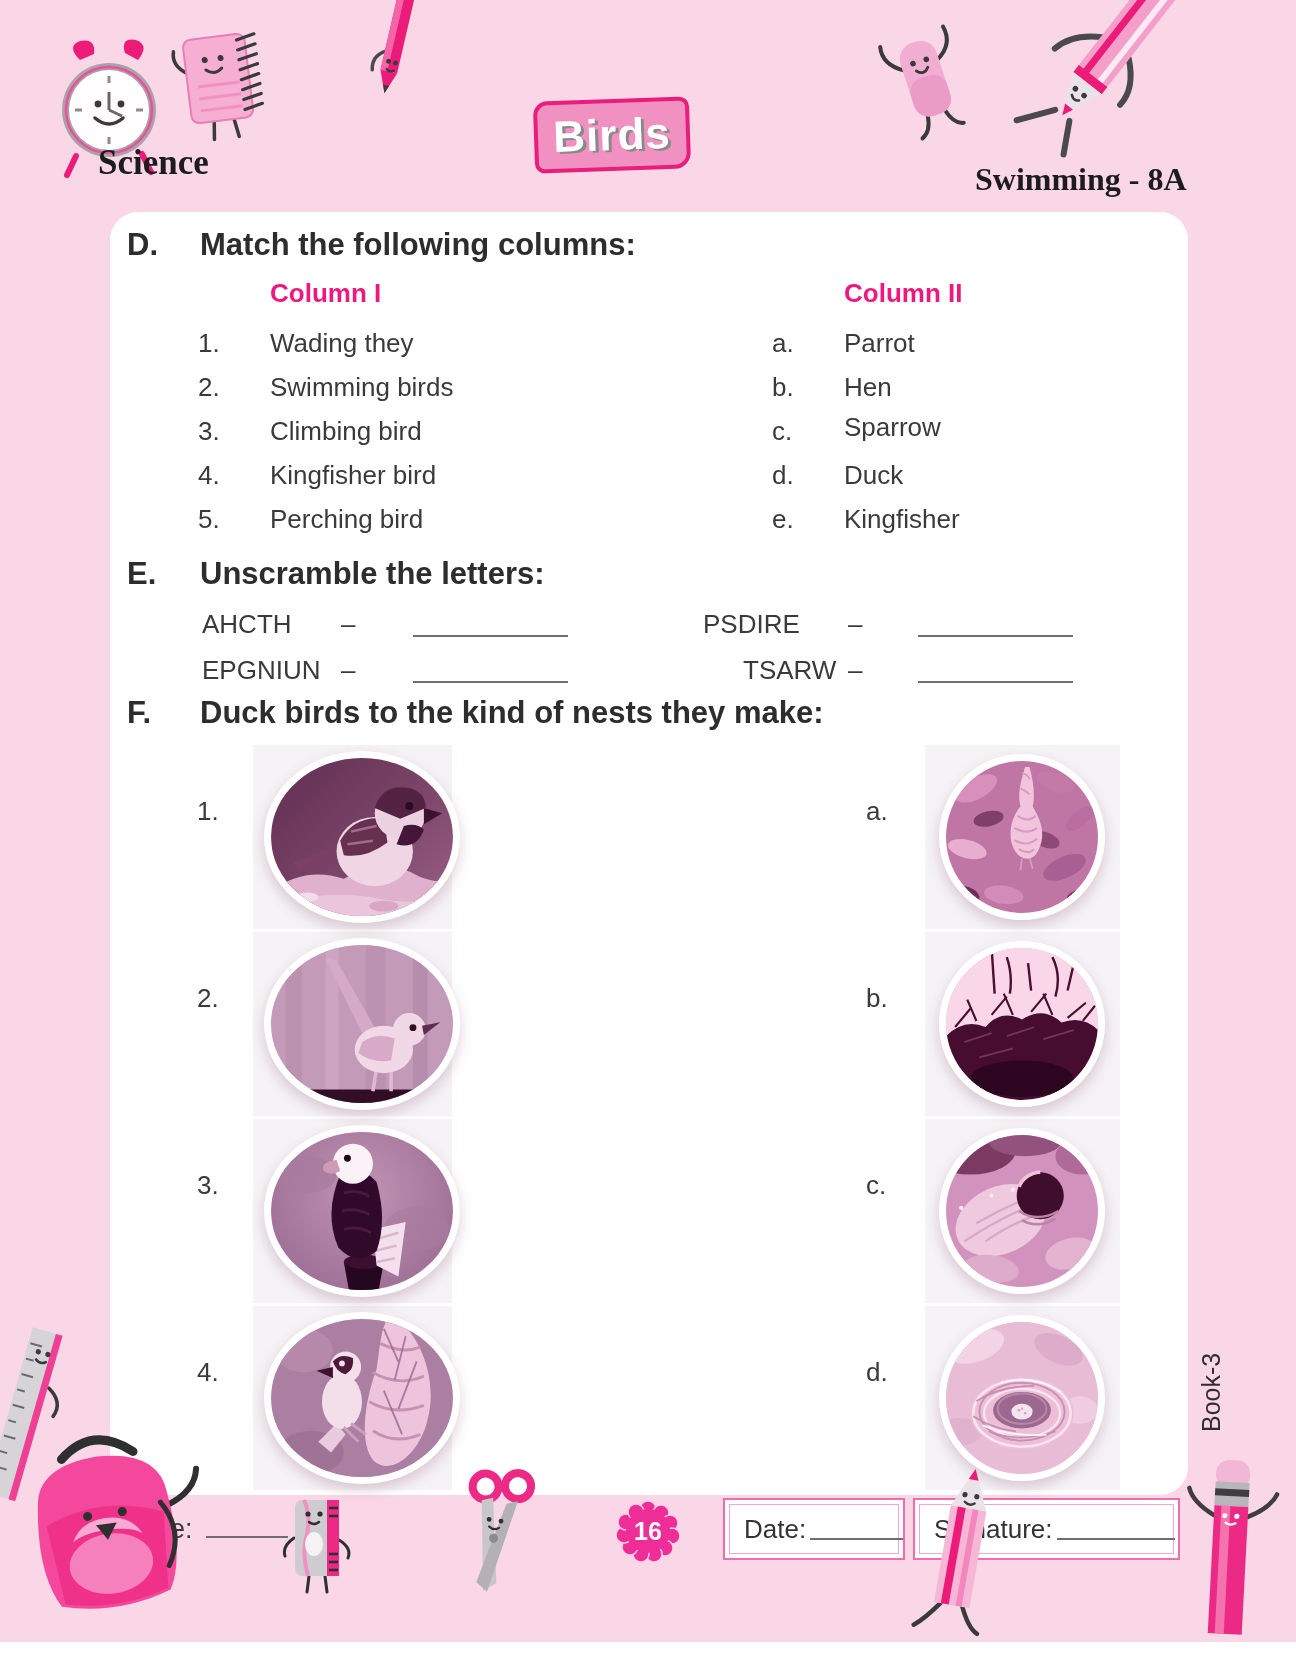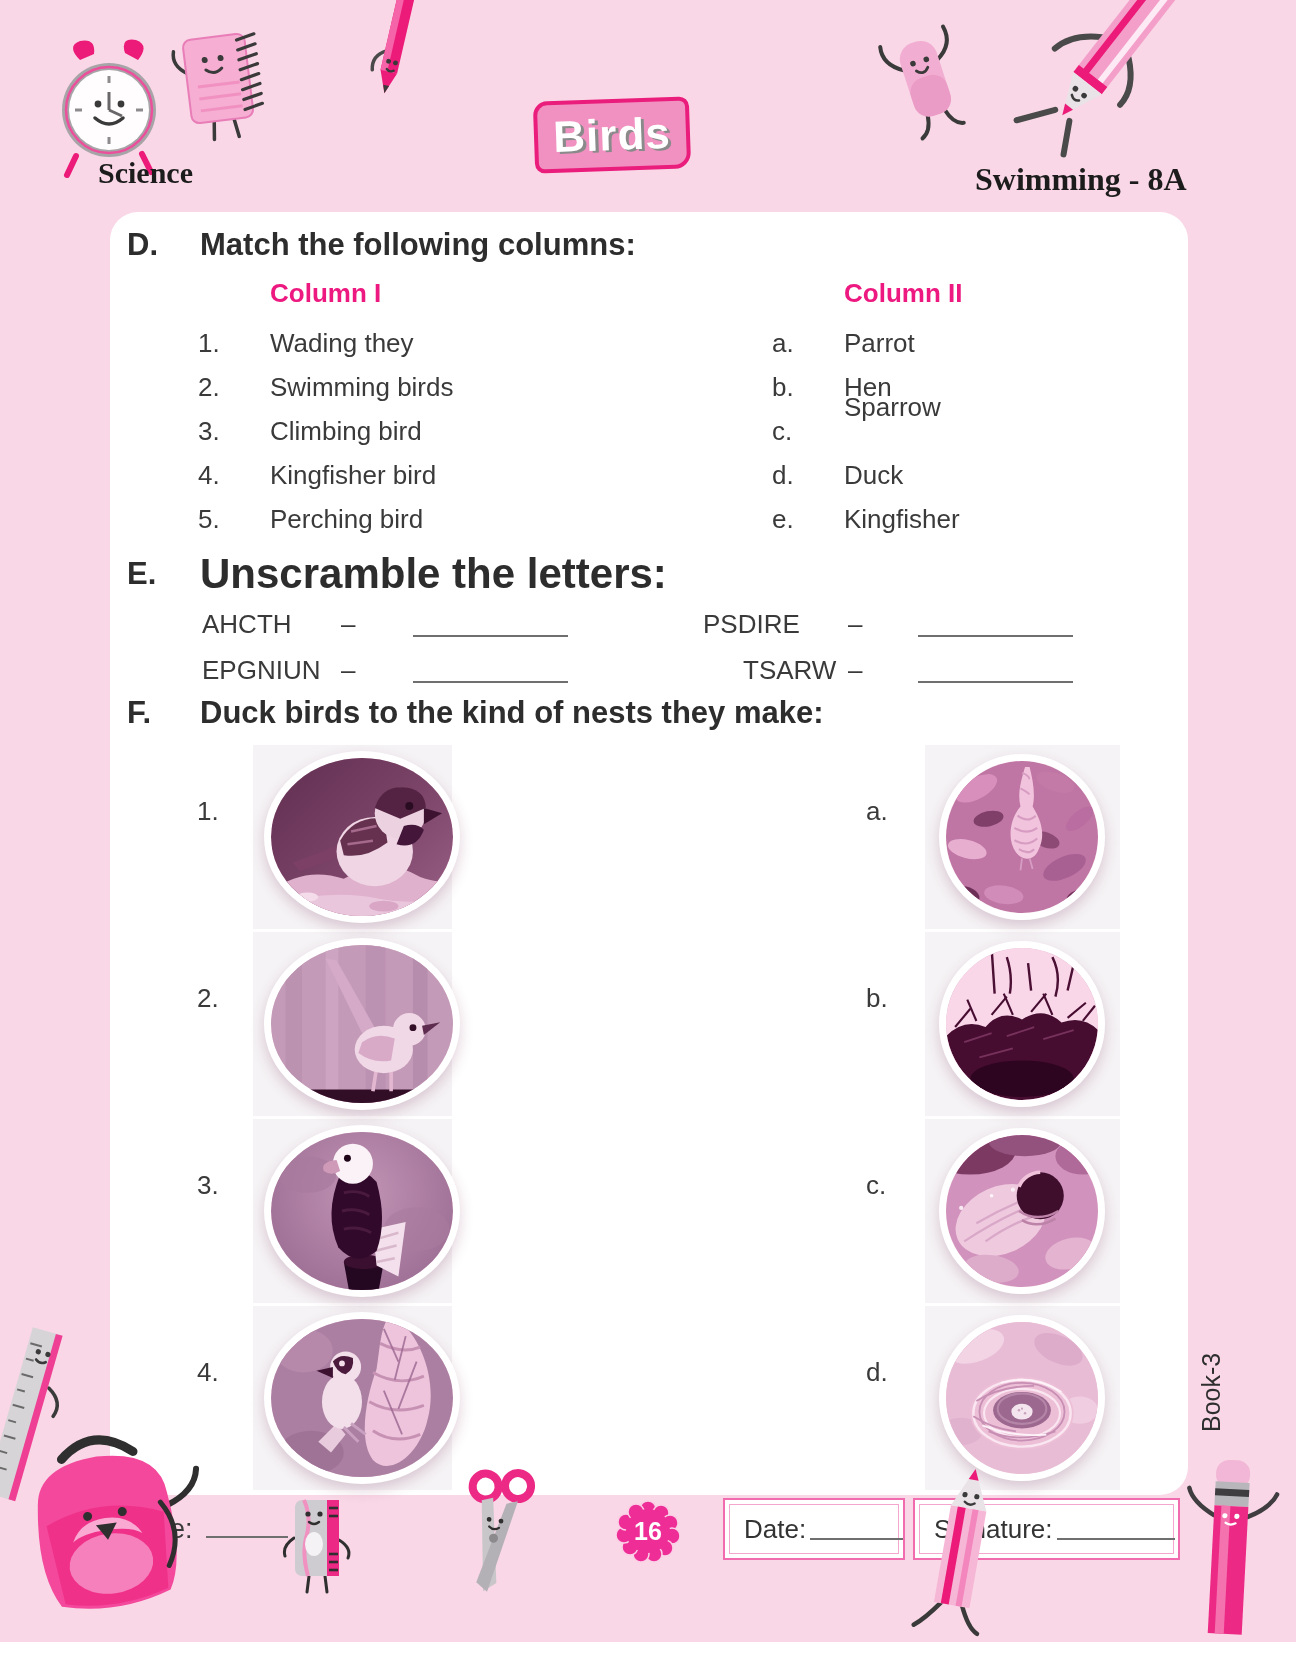--- a/index.html
+++ b/index.html
@@ -118,21 +118,21 @@
     <rect x="97" y="-34" width="6" height="116" fill="#fdeaf4"></rect>
     <rect x="73" y="78" width="36" height="9" fill="#ec1a78"></rect>
     <polygon points="73,87 109,87 91,128" fill="#e9e3e7"></polygon>
     <polygon points="86,117 96,117 91,128" fill="#ec1a78"></polygon>
     <circle cx="85" cy="99" r="2.8" fill="#3a3a3a"></circle>
       <circle cx="96" cy="99" r="2.8" fill="#3a3a3a"></circle>
     <path d="M86,106 Q91,110 95,106" stroke="#3a3a3a" stroke-width="2.6" fill="none" stroke-linecap="round"></path>
   </g>
 </svg>
 
-<div class="t serif" style="left:98px;top:156px;font-size:30px">Science</div>
+<div class="t serif" style="left:98px;top:146px;font-size:35px">Science</div>
 <div class="badge">
   <span>Birds</span>
 </div>
 <div class="t serif" style="left:975px;top:162px;font-size:32px">Swimming - 8A</div>
 
 <div class="card"></div>
 
 <div class="t b" style="left:127px;top:228px;font-size:31px">D.</div>
 <div class="t b" style="left:200px;top:228px;font-size:31px">Match the following columns:</div>
 <div class="t pink" style="left:270px;top:276px">Column I</div>
@@ -144,34 +144,34 @@
 <div class="t" style="left:844px;top:326px">Parrot</div>
 
 <div class="t" style="left:198px;top:370px">2.</div>
 <div class="t" style="left:270px;top:370px">Swimming birds</div>
 <div class="t" style="left:772px;top:370px">b.</div>
 <div class="t" style="left:844px;top:370px">Hen</div>
 
 <div class="t" style="left:198px;top:414px">3.</div>
 <div class="t" style="left:270px;top:414px">Climbing bird</div>
 <div class="t" style="left:772px;top:414px">c.</div>
-<div class="t" style="left:844px;top:390px">Sparrow</div>
+<div class="t" style="left:844px;top:410px">Sparrow</div>
 
 <div class="t" style="left:198px;top:458px">4.</div>
 <div class="t" style="left:270px;top:458px">Kingfisher bird</div>
 <div class="t" style="left:772px;top:458px">d.</div>
 <div class="t" style="left:844px;top:458px">Duck</div>
 
 <div class="t" style="left:198px;top:502px">5.</div>
 <div class="t" style="left:270px;top:502px">Perching bird</div>
 <div class="t" style="left:772px;top:502px">e.</div>
 <div class="t" style="left:844px;top:502px">Kingfisher</div>
 
 <div class="t b" style="left:127px;top:557px;font-size:31px">E.</div>
-<div class="t b" style="left:200px;top:557px;font-size:42px">Unscramble the letters:</div>
+<div class="t b" style="left:200px;top:557px;font-size:31px">Unscramble the letters:</div>
 
 <div class="t" style="left:202px;top:607px">AHCTH</div>
 <div class="t" style="left:341px;top:607px">–</div>
 <div class="blank" style="left:413px;top:609px;width:155px"></div>
 <div class="t" style="left:703px;top:607px">PSDIRE</div>
 <div class="t" style="left:848px;top:607px">–</div>
 <div class="blank" style="left:918px;top:609px;width:155px"></div>
 
 <div class="t" style="left:202px;top:653px">EPGNIUN</div>
 <div class="t" style="left:341px;top:653px">–</div>

